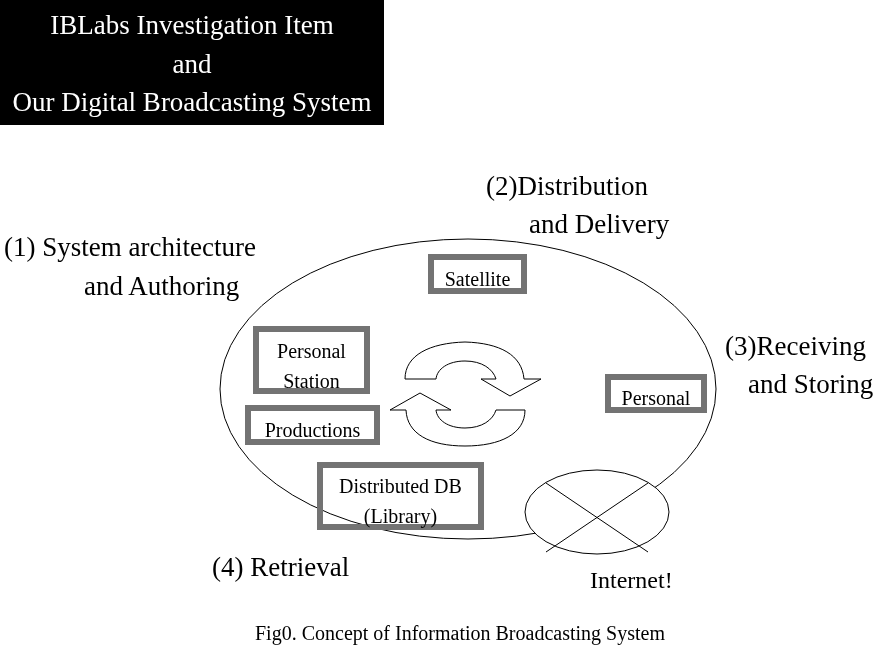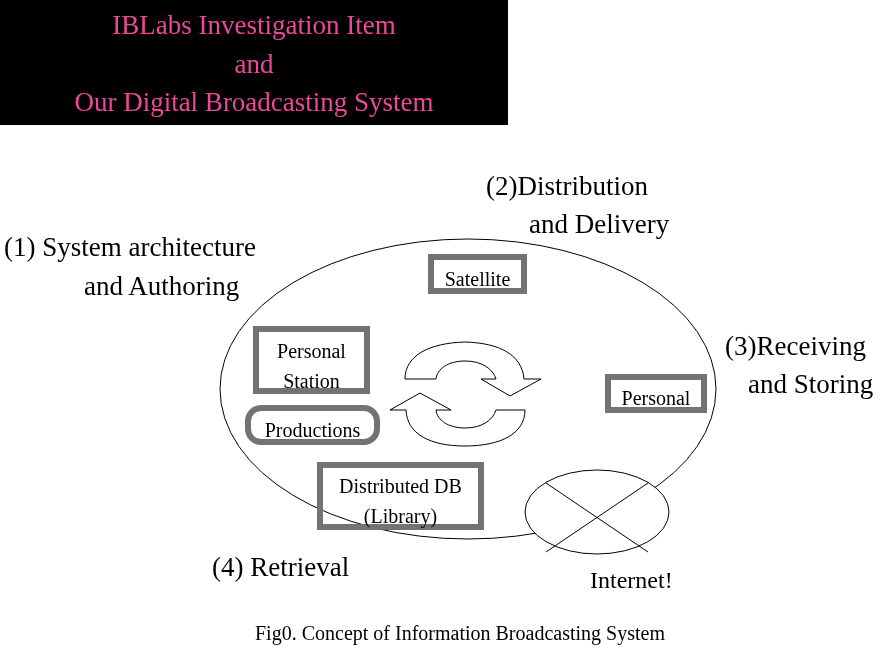--- a/index.html
+++ b/index.html
@@ -1,19 +1,19 @@
 <!DOCTYPE html>
 <html><head>
   <meta charset="utf-8">
   <style>
     html, body { margin: 0; padding: 0; background: #ffffff; }
     body { width: 895px; height: 649px; position: relative; overflow: hidden;
            font-family: "Liberation Serif", "DejaVu Serif", serif; color: #000; }
-    .title-box { position: absolute; left: 0; top: 0; width: 508px; height: 125px;
-                 background: #000; color: #ec4899; text-align: center;
+    .title-box { position: absolute; left: 0; top: 0; width: 384px; height: 125px;
+                 background: #000; color: #ffffff; text-align: center;
                  font-size: 27px; line-height: 38.5px; padding-top: 6px; box-sizing: border-box; }
     .title-box div { white-space: nowrap; }
     .lbl { position: absolute; font-size: 27px; line-height: 39px; white-space: nowrap; }
     .box { position: absolute; border: 6px solid #737373; background: transparent;
            font-size: 20px; line-height: 30px; text-align: center; box-sizing: border-box; white-space: nowrap; }
     .caption { position: absolute; left: 255px; top: 622px; font-size: 20px; white-space: nowrap; text-align: right; }
     .inet { position: absolute; left: 590px; top: 567px; font-size: 24px; white-space: nowrap; }
     svg.diagram { position: absolute; left: 0; top: 0; }
   </style>
 </head>
@@ -55,21 +55,21 @@
 
 <div class="box" style="left:428px; top:254px; width:99px; height:40px; line-height:38px;">
   <span>Satellite</span>
 </div>
 
 <div class="box" style="left:253px; top:326px; width:117px; height:68px; padding-top:4px;">
   <div>Personal</div>
   <div>Station</div>
 </div>
 
-<div class="box" style="left:245px; top:405px; width:135px; height:40px; line-height:38px;border-radius:16px;">
+<div class="box" style="left:245px; top:405px; width:135px; height:40px; line-height:38px;">
   <span>Productions</span>
 </div>
 
 <div class="box" style="left:605px; top:374px; width:102px; height:39px; line-height:37px;">
   <span>Personal</span>
 </div>
 
 <div class="box" style="left:317px; top:462px; width:167px; height:68px; padding-top:3px;">
   <div>Distributed DB</div>
   <div>(Library)</div>

